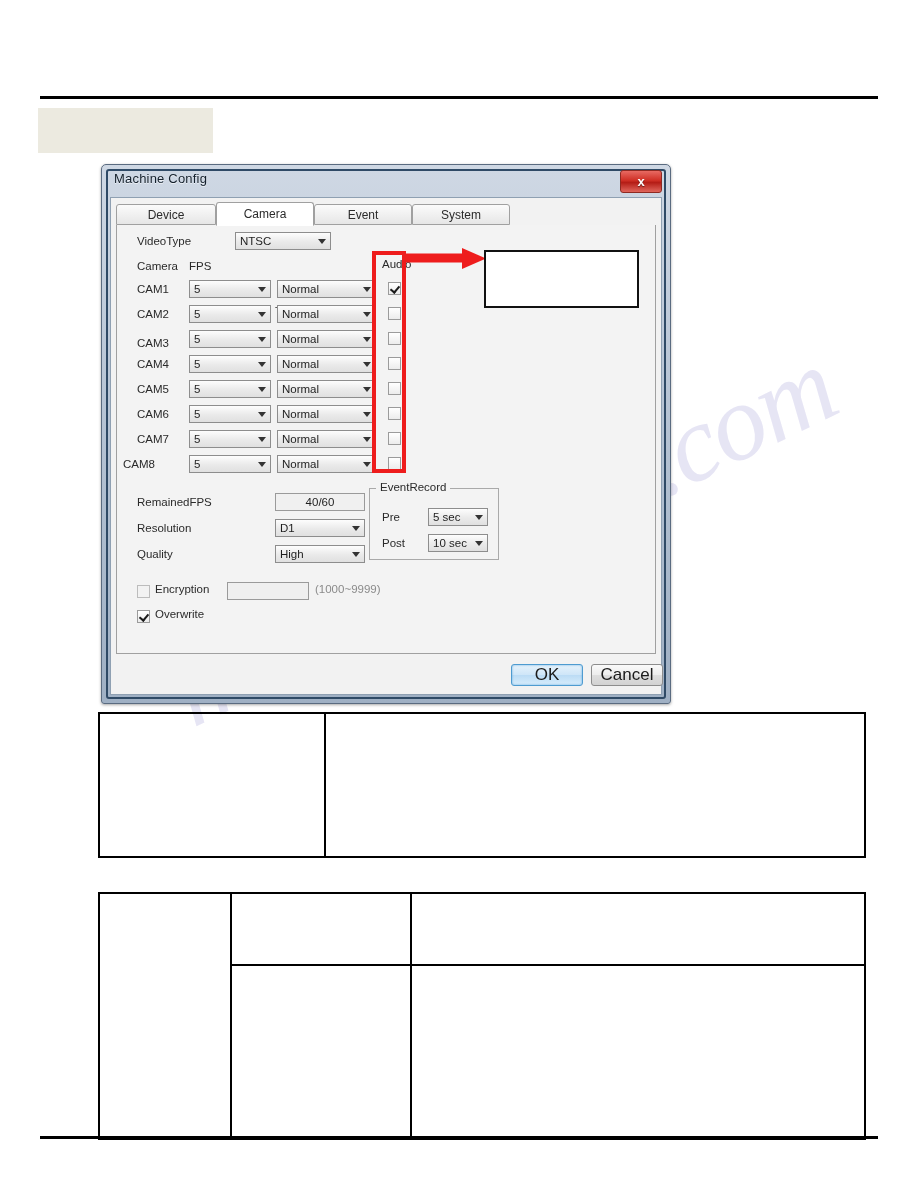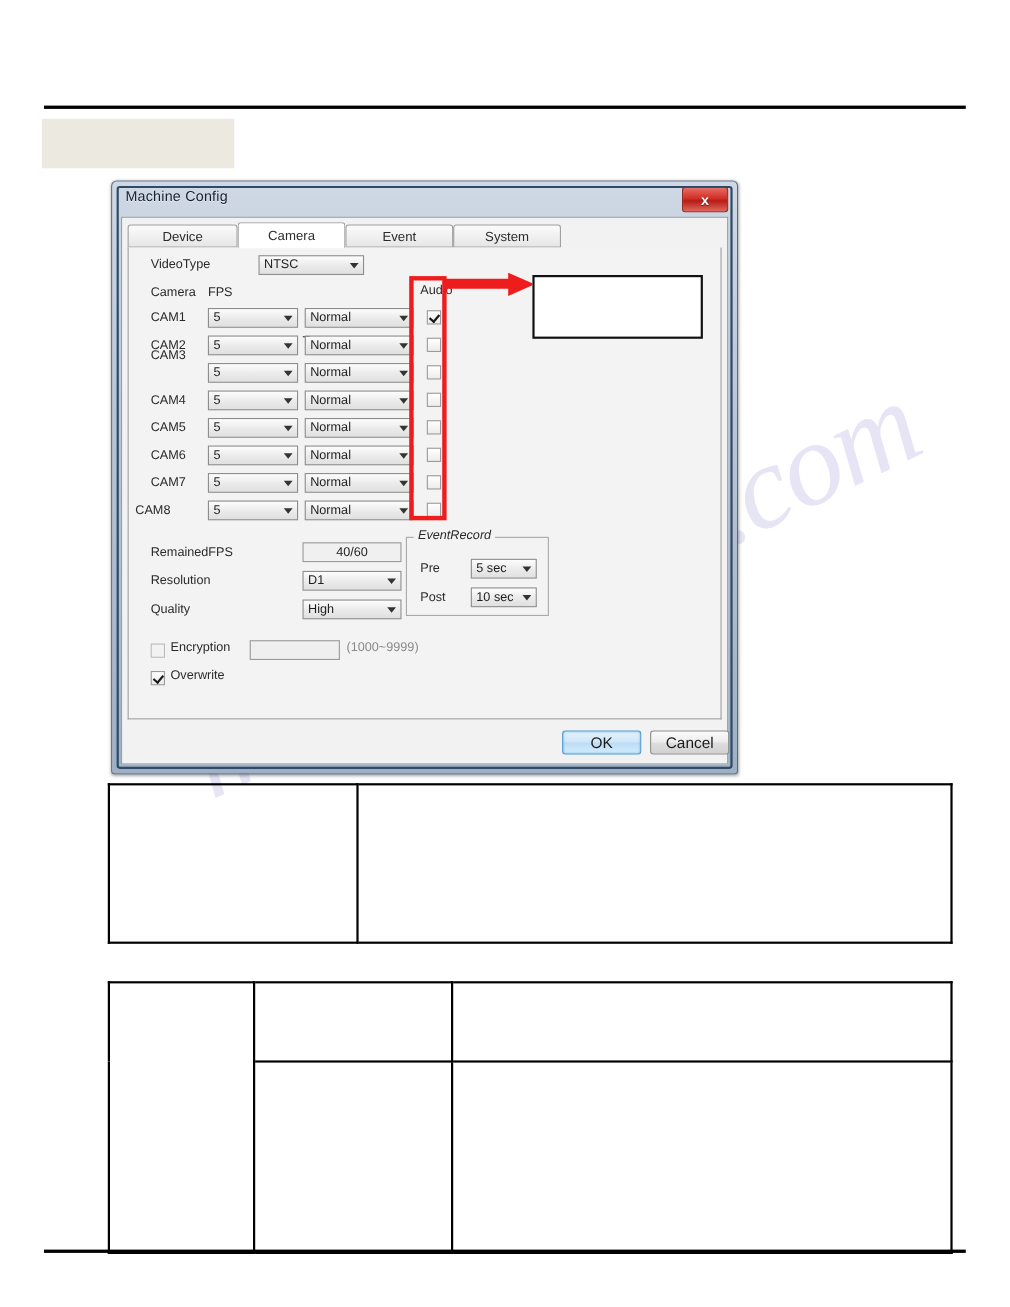--- a/index.html
+++ b/index.html
@@ -249,26 +249,25 @@
   }
   .groupbox > .gb-title {
     position: absolute;
     top: -8px;
     left: 6px;
     background: #f3f3f3;
     padding: 0 4px;
     font-size: 11.5px;
     color: #2a2a2a;
     white-space: nowrap;
-    font-style: italic;
   }
   .btn {
     position: absolute;
     height: 22px;
-    font-size: 14px;
+    font-size: 17px;
     color: #1b1b1b;
     background: linear-gradient(180deg,#fafafa 0%, #ededed 48%, #dedede 52%, #d2d2d2 100%);
     border: 1px solid #8d8d8d;
     border-radius: 3px;
     box-sizing: border-box;
     display: flex;
     align-items: center;
     justify-content: center;
     cursor: pointer;
   }
@@ -363,21 +362,21 @@
       <div class="combo" style="left:72px; top:80px; width:82px;">
         <span class="val">5</span>
         <span class="arrow"></span>
       </div>
       <div class="combo" style="left:160px; top:80px; width:99px;">
         <span class="val">Normal</span>
         <span class="arrow"></span>
       </div>
       <div class="cbx" style="left:271px; top:82px;"></div>
 
-      <div class="lbl" style="left:20px; top:92px;">CAM3</div>
+      <div class="lbl" style="left:20px; top:112px;">CAM3</div>
       <div class="combo" style="left:72px; top:105px; width:82px;">
         <span class="val">5</span>
         <span class="arrow"></span>
       </div>
       <div class="combo" style="left:160px; top:105px; width:99px;">
         <span class="val">Normal</span>
         <span class="arrow"></span>
       </div>
       <div class="cbx" style="left:271px; top:107px;"></div>
 

